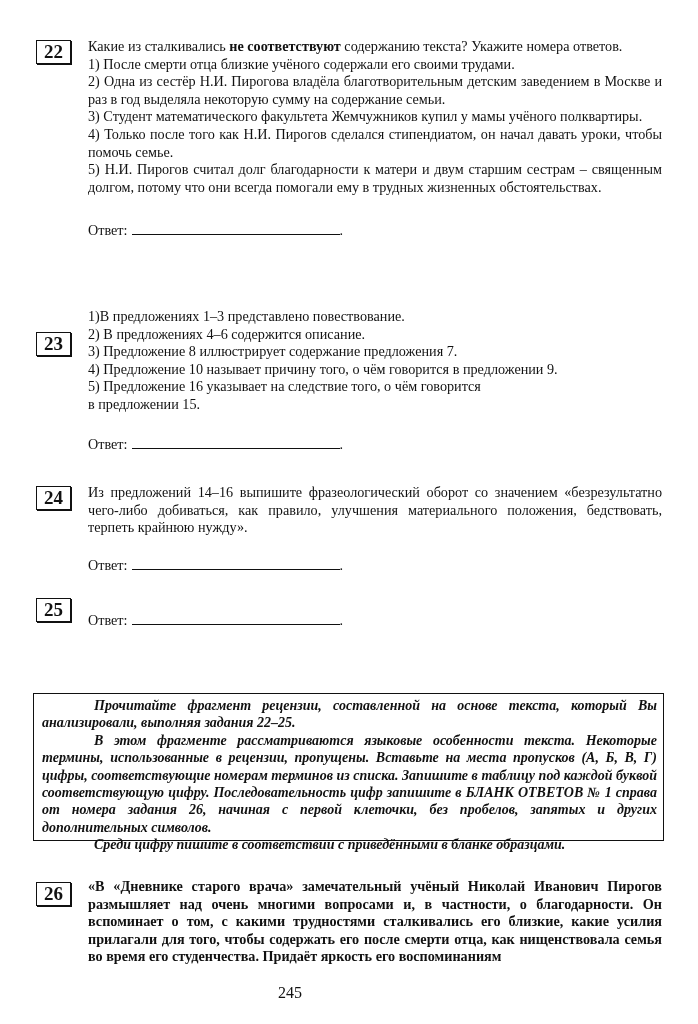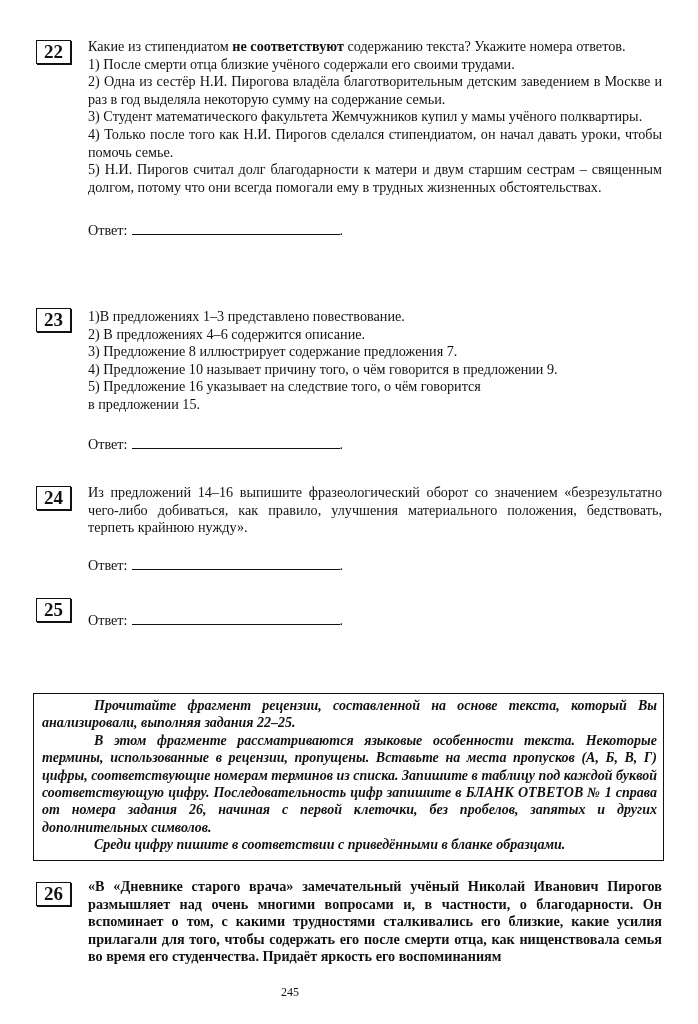--- a/index.html
+++ b/index.html
@@ -16,52 +16,52 @@
       font-weight: bold; font-size: 19px; text-align: center; line-height: 22px;
     }
     .body { margin-left: 52px; text-align: justify; }
     .body p { margin: 0; }
     .answer { margin-top: 18px; }
     .answer .line {
       display: inline-block; width: 208px; border-bottom: 1px solid #111;
       height: 12px; margin-left: 4px; vertical-align: baseline;
     }
     .frame {
-      position: absolute; left: 33px; top: 693px; width: 631px; height: 168px;
+      position: absolute; left: 33px; top: 693px; width: 631px; height: 148px;
       border: 1.5px solid #111; box-sizing: border-box;
       padding: 3px 6px 0 8px;
       font-style: italic; font-weight: bold; text-align: justify;
       font-size: 14px; line-height: 17.4px;
     }
     .frame p { margin: 0; text-indent: 52px; }
     .frame p.center { text-indent: 0; padding-left: 52px; }
     .bold-body { font-weight: bold; }
     .page-num {
       position: absolute; top: 984px; left: 0; width: 580px; text-align: center;
-      font-size: 12px;
+      font-size: 16px;
     }
   </style>
 </head>
 <body>
 
 <div class="task" style="top:38px;">
   <div class="num-box">22</div>
   <div class="body">
-    <p><span>Какие из стипендиатом </span><b>не соответствуют</b><span> содержанию текста? Укажите номера ответов.</span></p>
+    <p><span>Какие из сталкивались </span><b>не соответствуют</b><span> содержанию текста? Укажите номера ответов.</span></p>
     <p>1) После  смерти отца близкие учёного содержали его своими трудами.</p>
     <p style="margin-left:-0px">2) Одна из сестёр Н.И. Пирогова владёла благотворительным детским заведением в Москве и раз в год выделяла некоторую сумму на содержание семьи.</p>
     <p>3) Студент математического факультета Жемчужников купил у мамы учёного полквартиры.</p>
     <p>4) Только после того как Н.И. Пирогов сделался стипендиатом, он начал давать уроки, чтобы помочь семье.</p>
     <p>5) Н.И. Пирогов считал долг благодарности к матери и двум старшим сестрам – священным долгом, потому что они всегда помогали ему в трудных жизненных обстоятельствах.</p>
     <p class="answer" style="margin-top:26px;"><span>Ответ:</span><span class="line"></span>.</p>
   </div>
 </div>
 
 <div class="task" style="top:308px;">
-  <div class="num-box" style="top:0;">23</div>
+  <div class="num-box" style="top:24px;">23</div>
   <div class="body">
     <p>1)В предложениях 1–3 представлено повествование.</p>
     <p>2) В предложениях 4–6 содержится описание.</p>
     <p>3) Предложение 8 иллюстрирует содержание предложения 7.</p>
     <p>4) Предложение 10 называет причину того, о чём говорится в предложении 9.</p>
     <p>5) Предложение 16 указывает на следствие того, о чём говорится</p>
     <p>в предложении 15.</p>
     <p class="answer" style="margin-top:22px;"><span>Ответ:</span><span class="line"></span>.</p>
   </div>
 </div>

